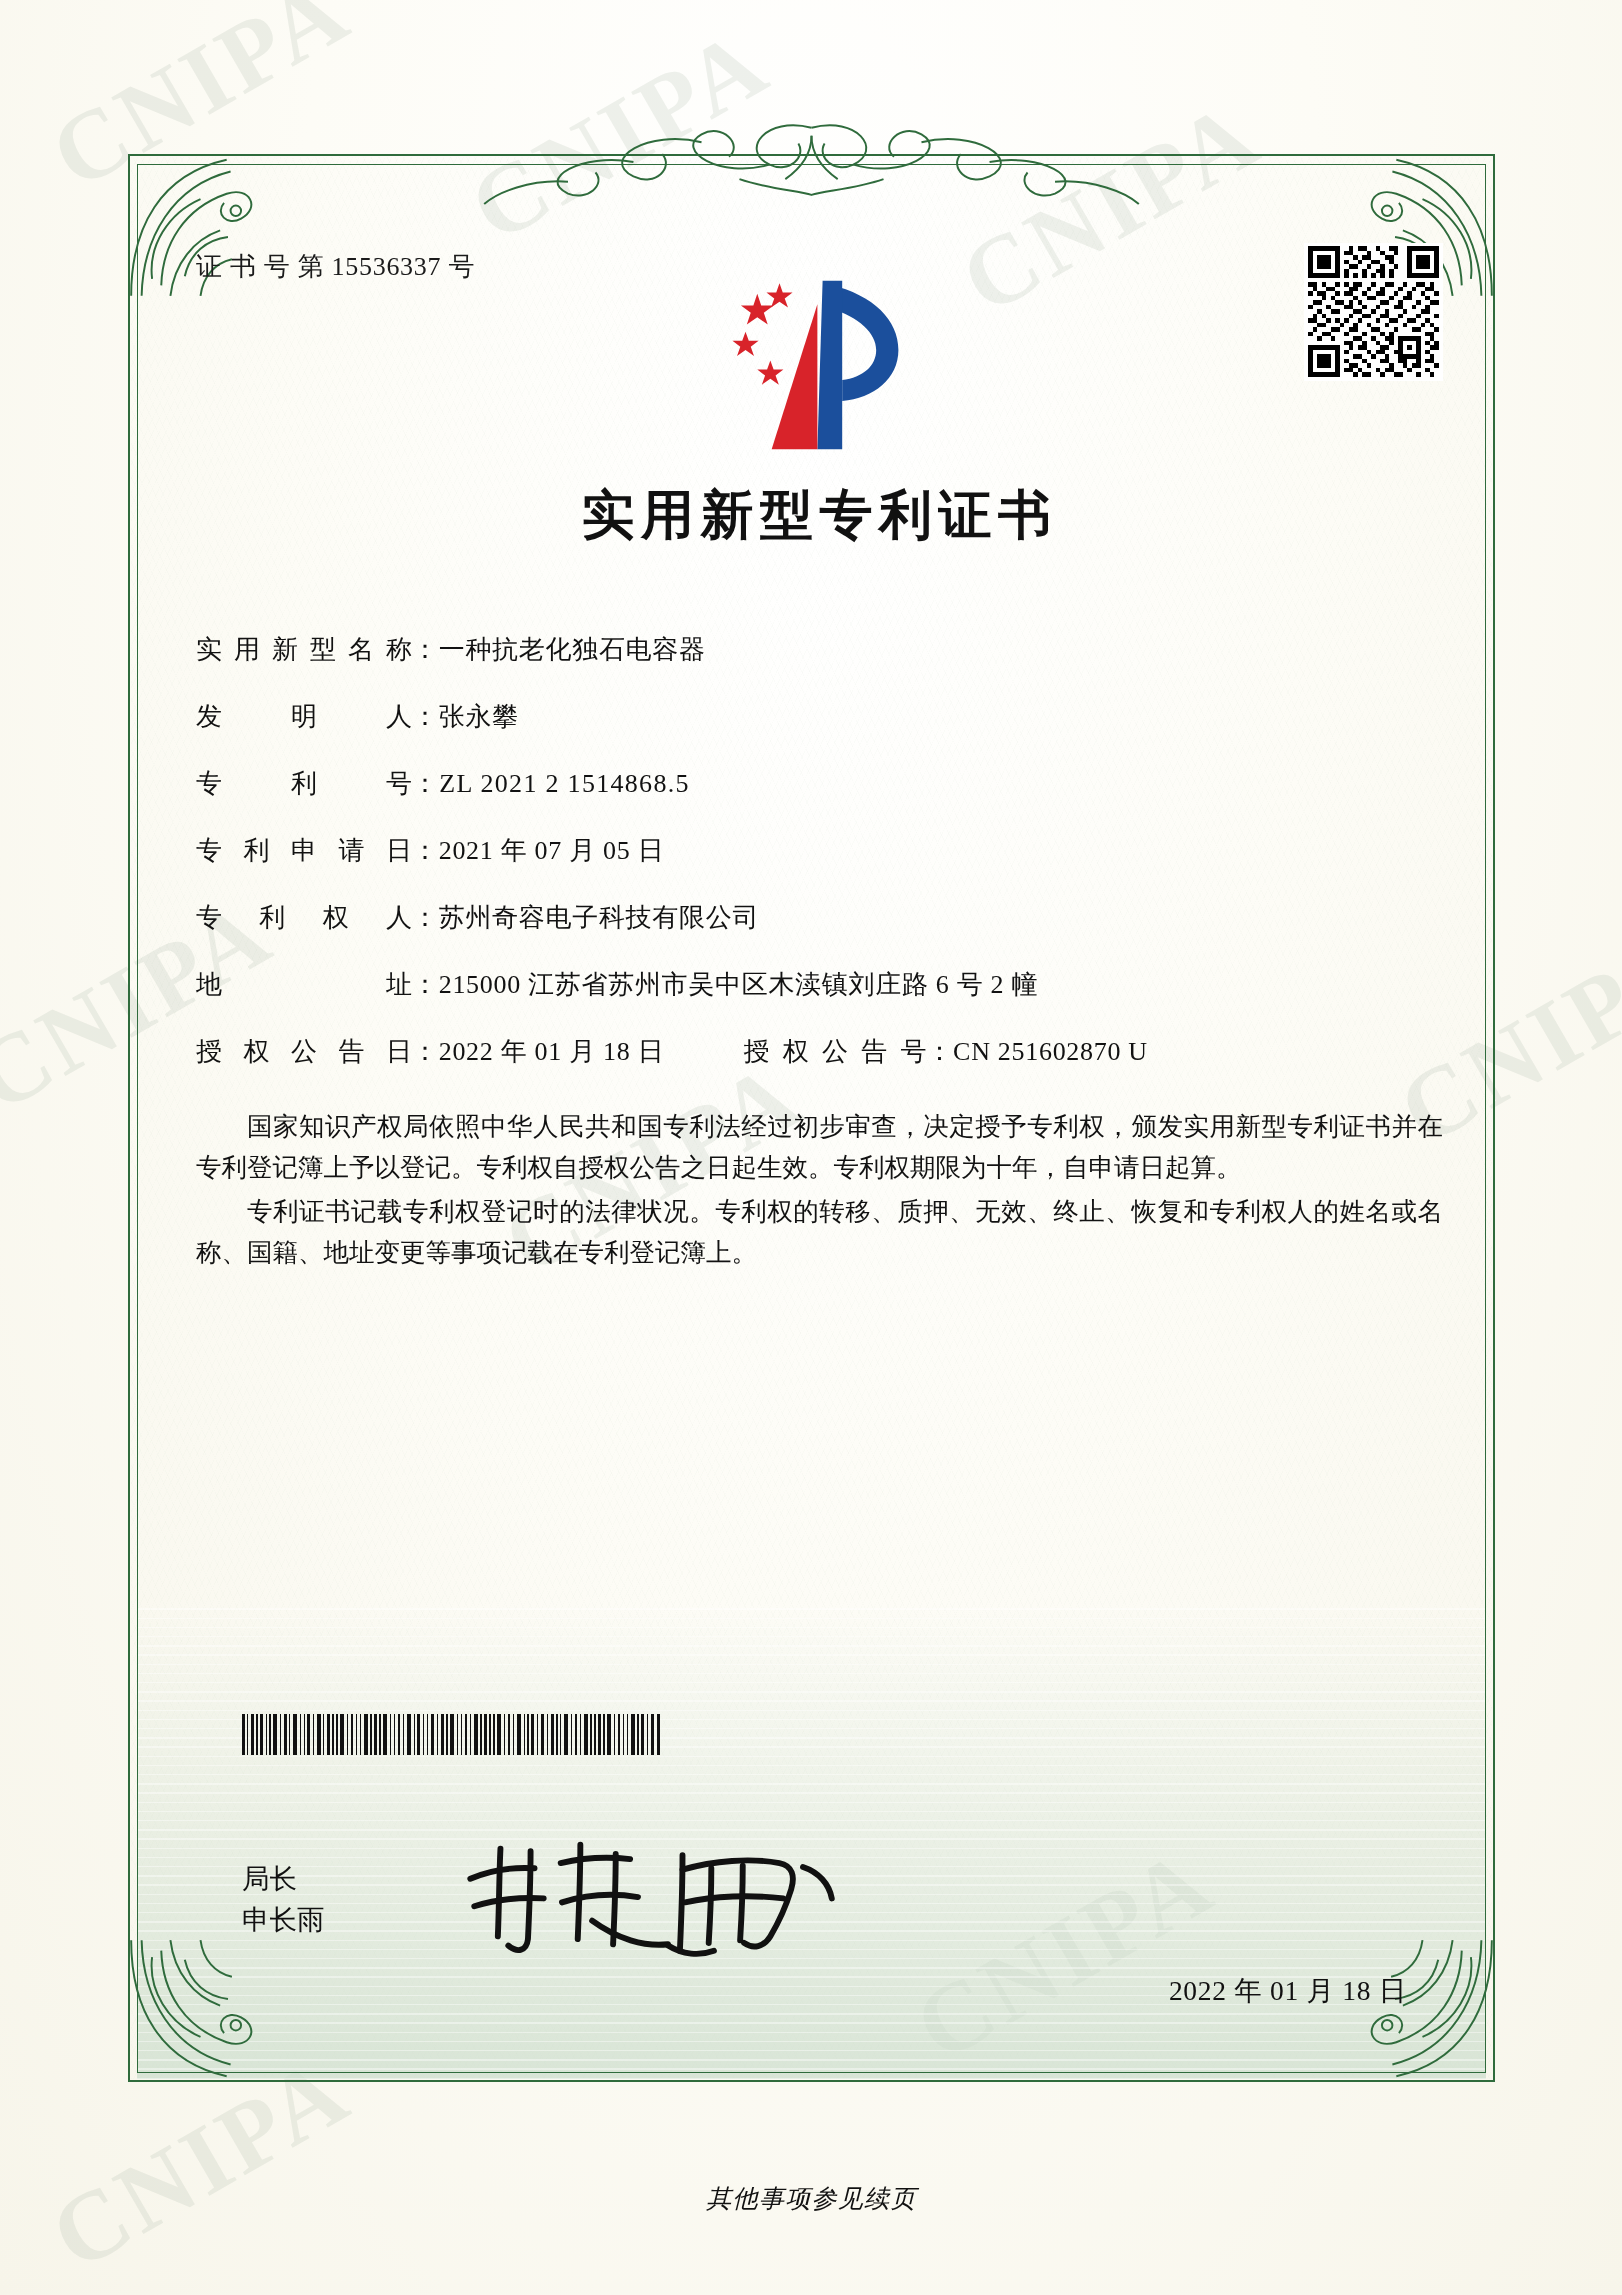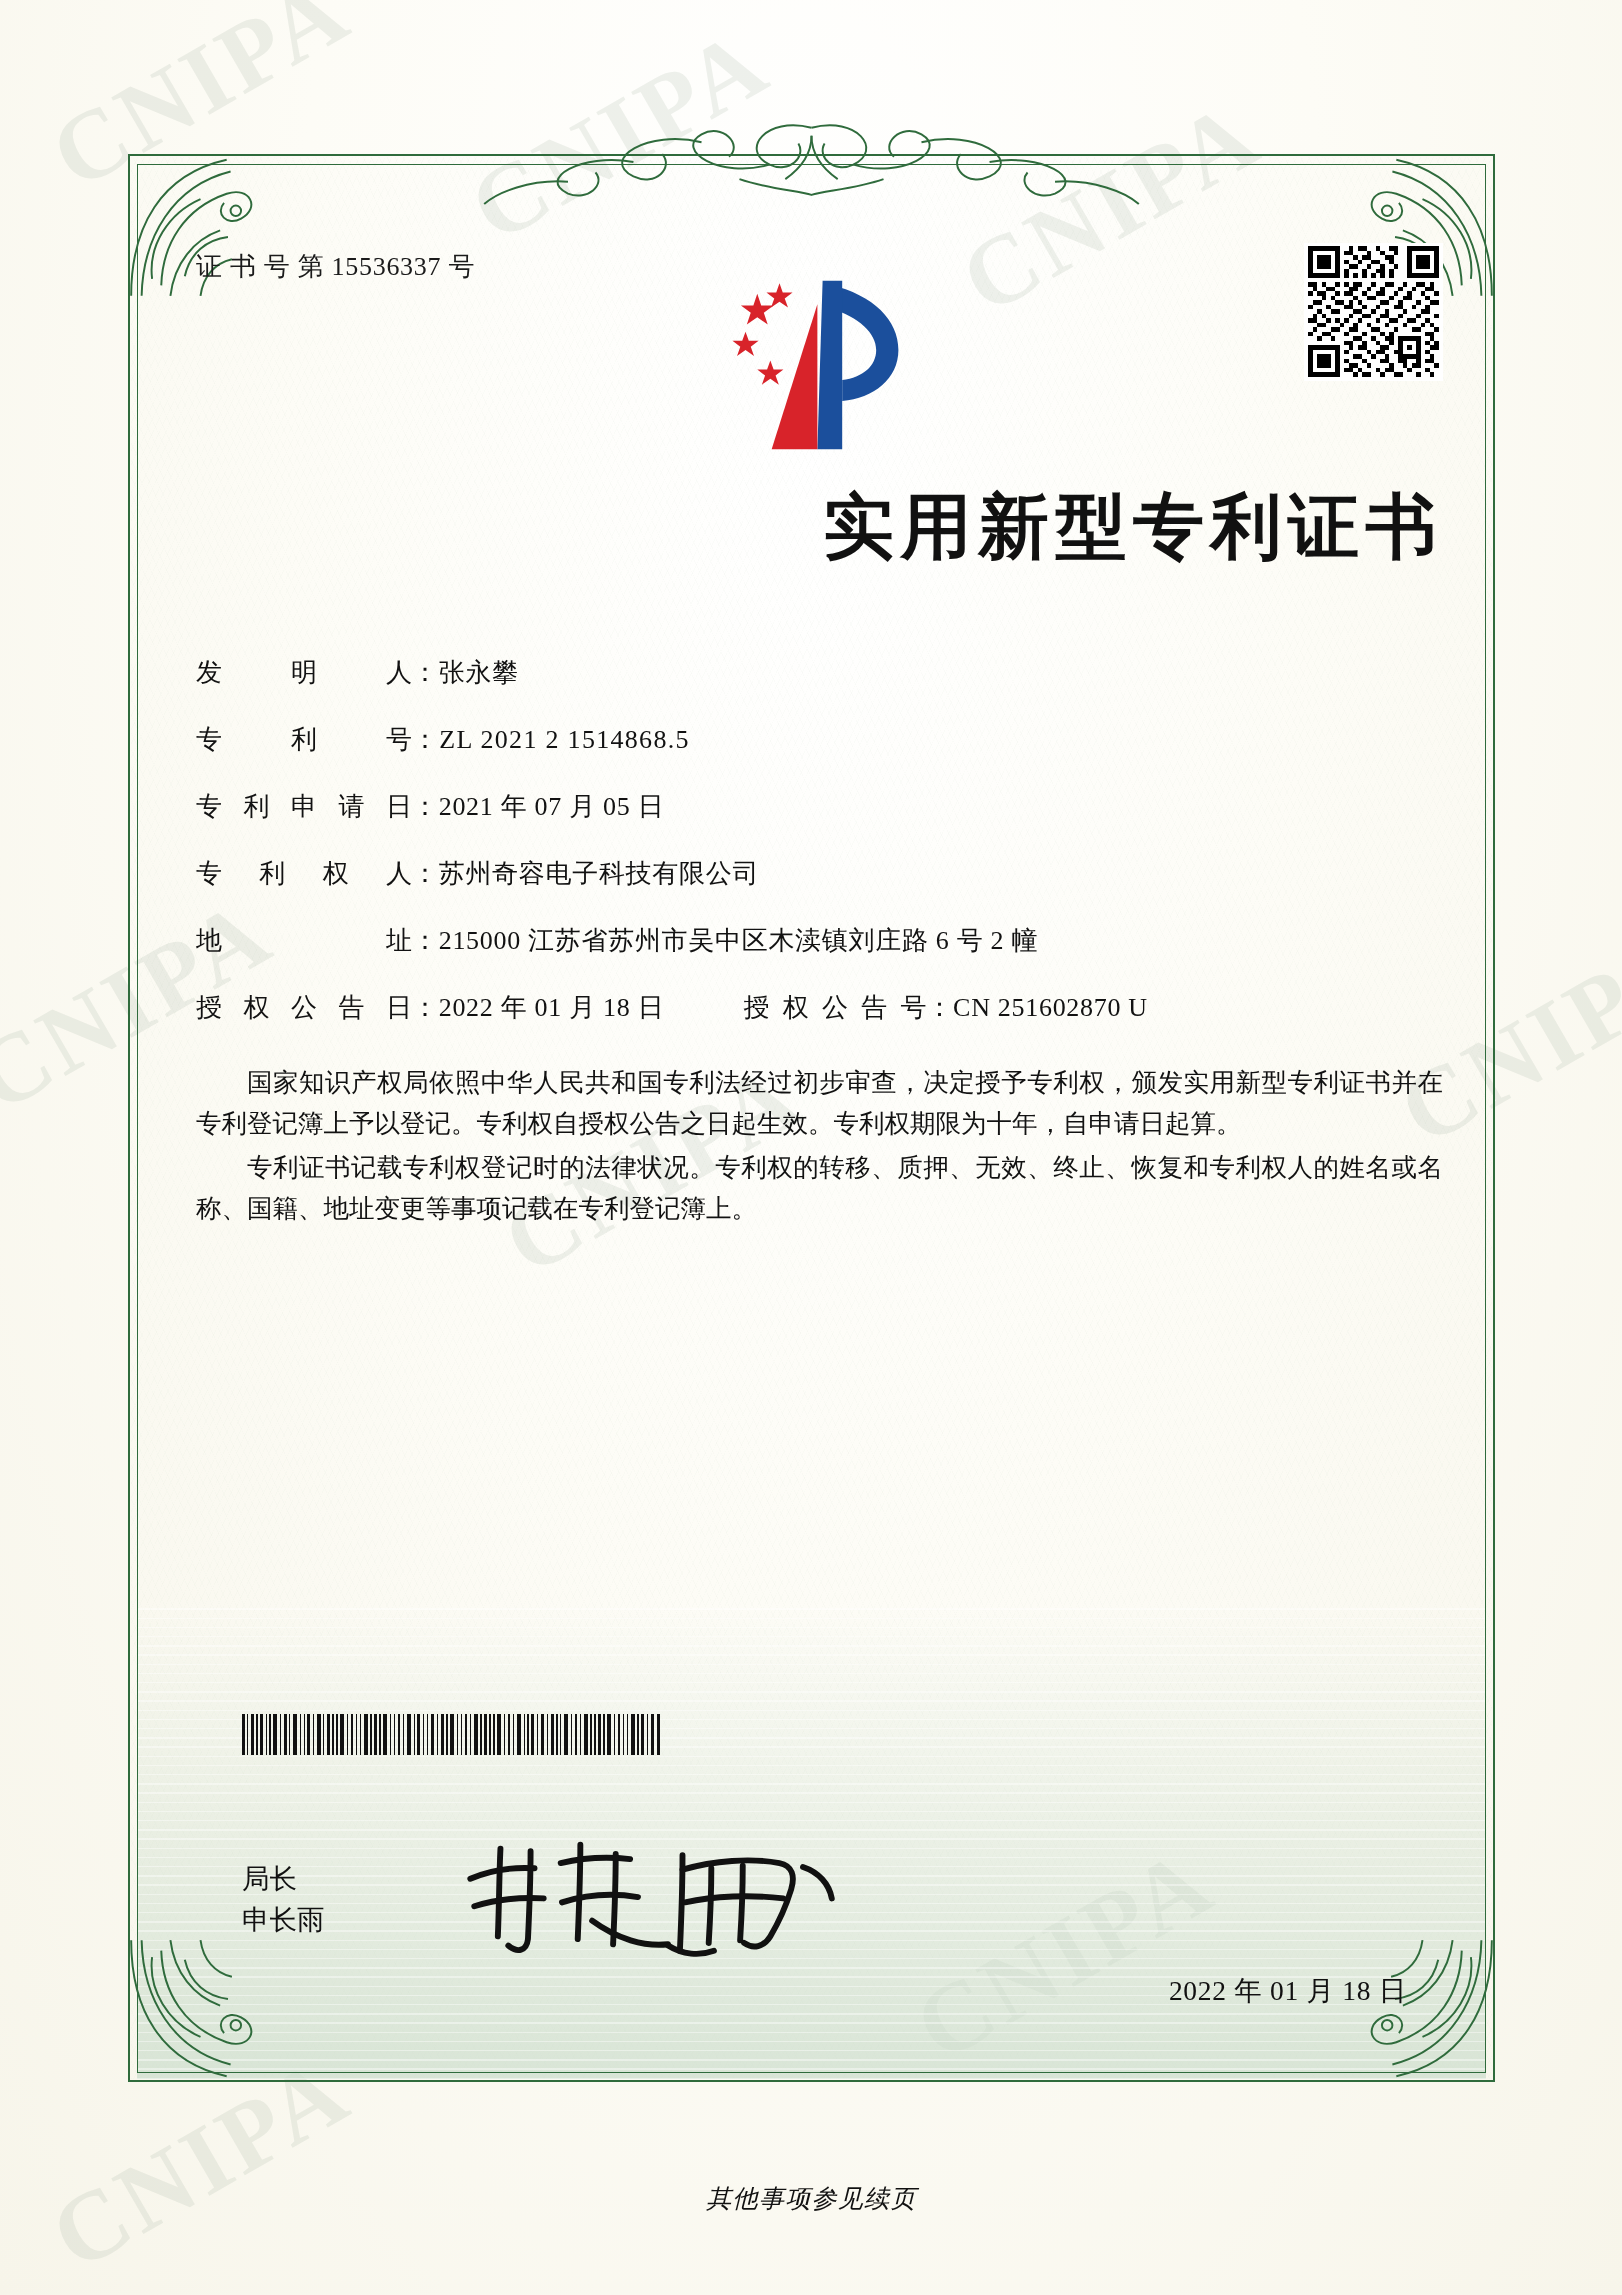--- a/index.html
+++ b/index.html
@@ -105,22 +105,22 @@
   .emblem-wrap {
     position: absolute;
     left: 0; right: 0; top: 19.6px;
     display: flex;
     justify-content: center;
   }
   .emblem { width: 236px; height: 196px; }
 
   .title {
     margin-top: 196px;
-    text-align: right;
-    font-size: 71px;
+    text-align: center;
+    font-size: 53px;
     font-weight: 700;
     letter-spacing: 6.5px;
     color: #111;
     font-family: "DejaVu Serif", "Liberation Serif", serif;
   }
 
   
   .qr {
     position: absolute;
     right: 0; top: -6.5px;
@@ -566,20 +566,24 @@
           <polygon points="118,22 123,36 138,36 126,45 131,59 118,50 105,59 110,45 98,36 113,36"></polygon>
           <polygon points="66,96 71,110 86,110 74,119 79,133 66,124 53,133 58,119 46,110 61,110"></polygon>
           <polygon points="104,140 109,154 124,154 112,163 117,177 104,168 91,177 96,163 84,154 99,154"></polygon>
         </g>
       </svg>
     </div>
 
     <div class="title">实用新型专利证书</div>
 
     <div class="fields">
+      <div class="row">
+        <div class="label">实用新型名称</div>
+        <div class="value"><span>：</span><span>一种抗老化独石电容器</span></div>
+      </div>
       <div class="row">
         <div class="label">发明人</div>
         <div class="value"><span>：</span><span>张永攀</span></div>
       </div>
       <div class="row">
         <div class="label">专利号</div>
         <div class="value mono-space"><span>：</span><span>ZL 2021 2 1514868.5</span></div>
       </div>
       <div class="row">
         <div class="label">专利申请日</div>

